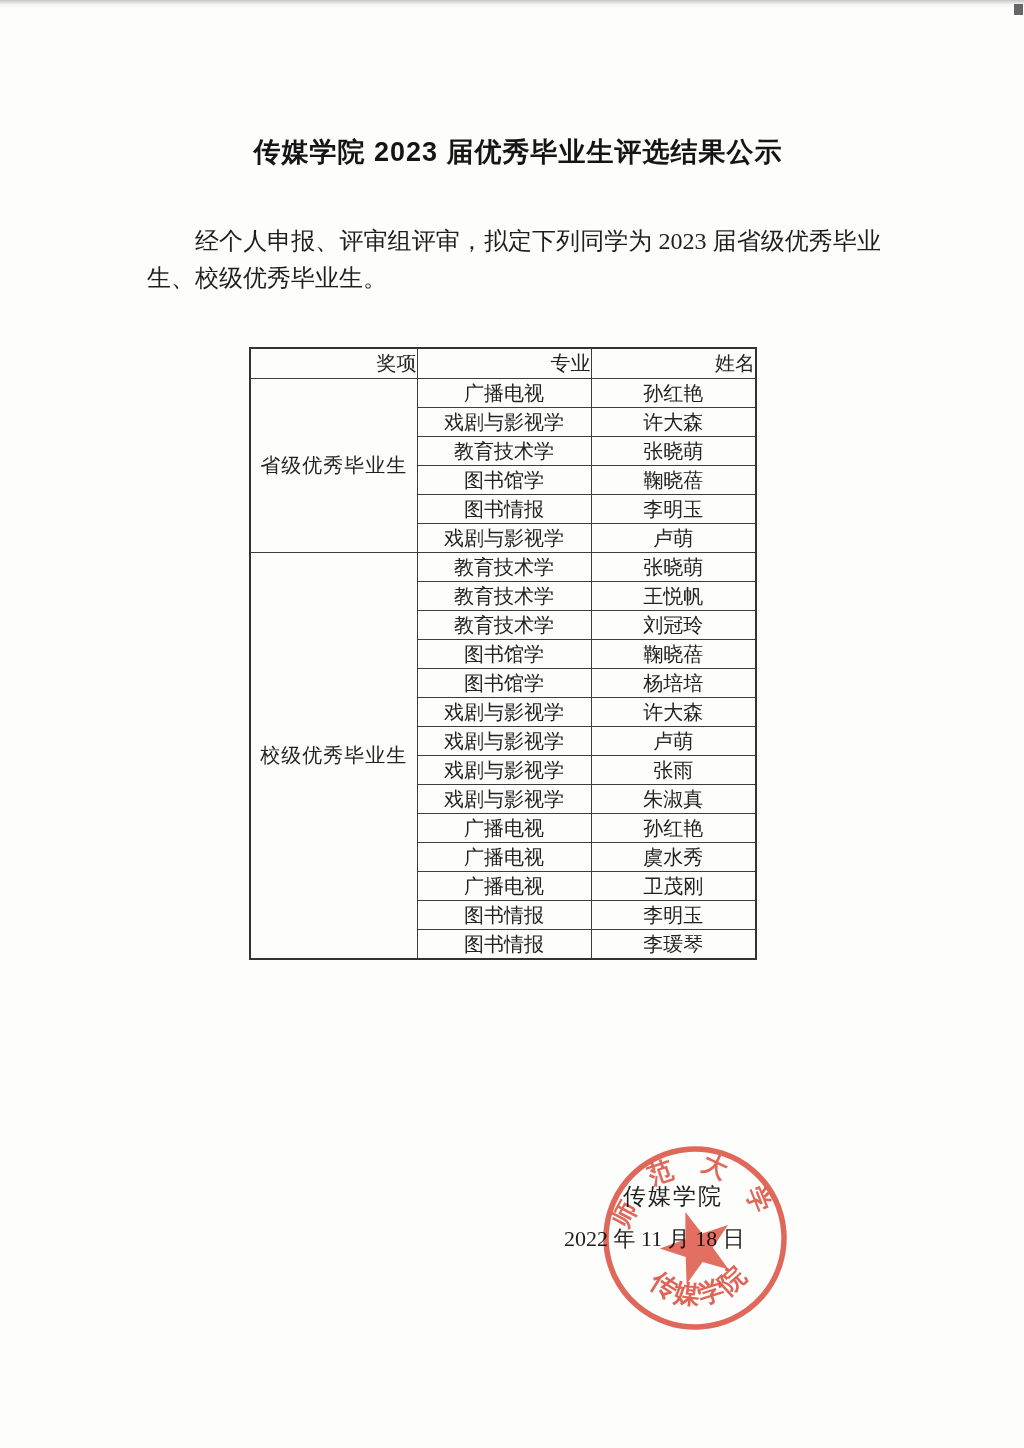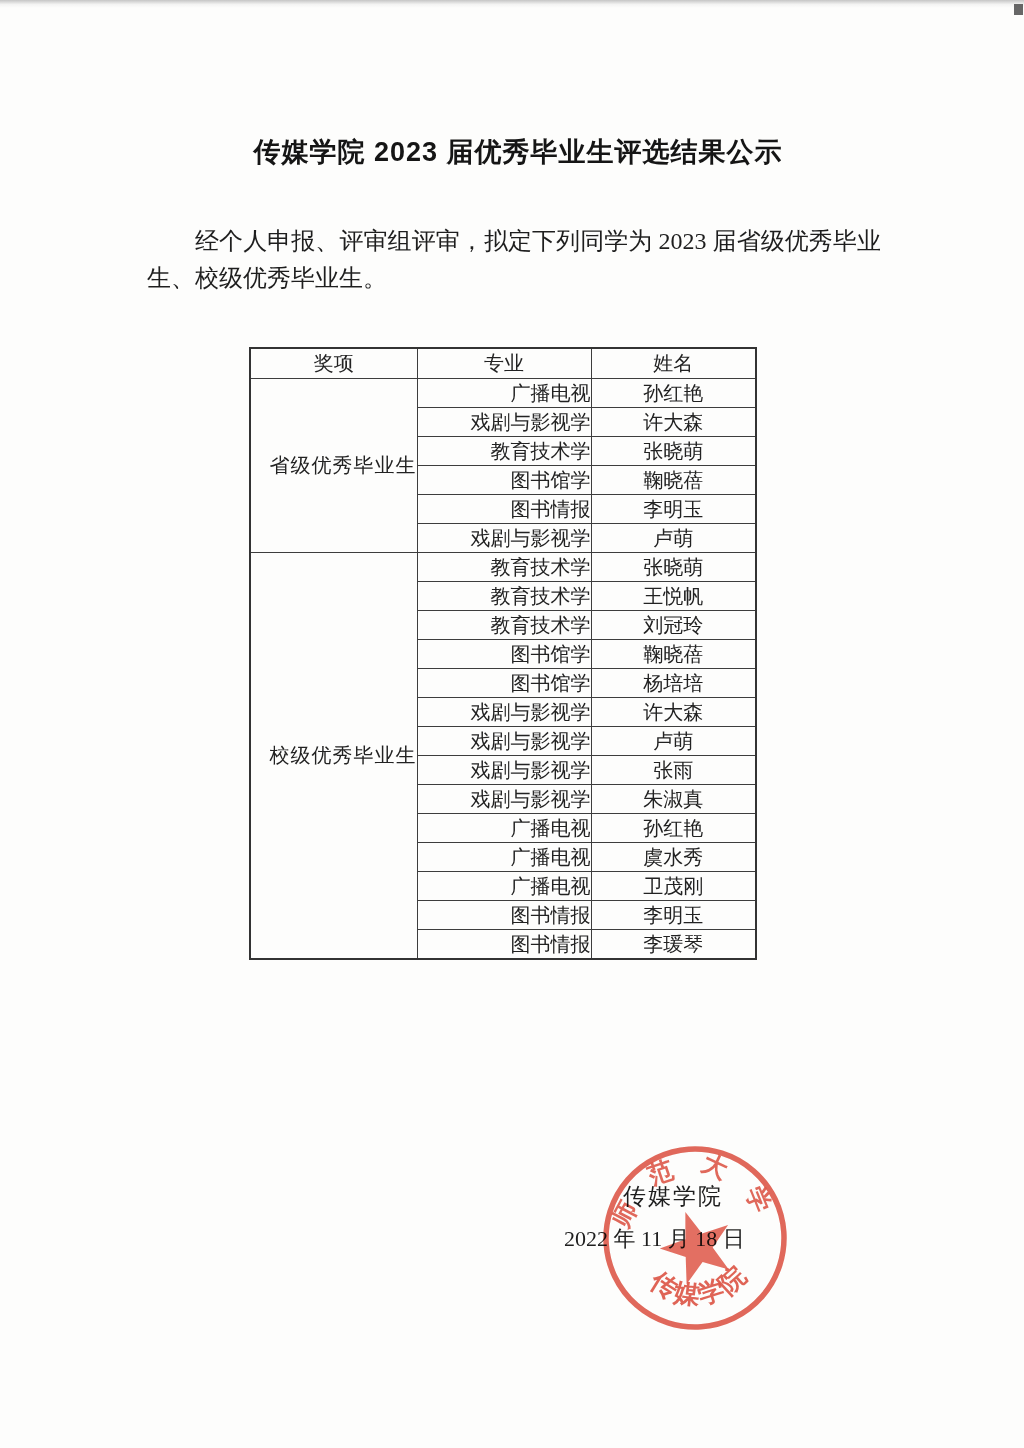--- a/index.html
+++ b/index.html
@@ -34,24 +34,24 @@
 
   table.results {
     position:absolute; top:347px; left:249px;
     border-collapse:collapse; table-layout:fixed;
     width:506px; font-size:20px; color:#222;
   }
   table.results th, table.results td {
     border:1.6px solid #3d3d3d; padding:0; vertical-align:middle;
   }
   table.results { border:2px solid #333; }
-  table.results th { height:29px; font-weight:normal; text-align:center; }
+  table.results th { height:29px; font-weight:normal; text-align:right; }
   table.results td { height:28px; }
-  td.award-cell { text-align:right; letter-spacing:1px; }
-  td.major-cell { text-align:right; padding-left:13px; }
+  td.award-cell { text-align:center; letter-spacing:1px; }
+  td.major-cell { text-align:center; padding-left:13px; }
   td.name-cell  { text-align:center; }
 
   .sig-org  { position:absolute; left:623px; top:1181px; font-size:23px; letter-spacing:2px; }
   .sig-date { position:absolute; left:564px; top:1224px; font-size:22px; }
 
   .seal-wrap {
     position:absolute; left:595px; top:1138px; width:200px; height:200px;
     mix-blend-mode:multiply; opacity:.93; transform:rotate(-4deg);
   }
   .seal-wrap svg { display:block; }

